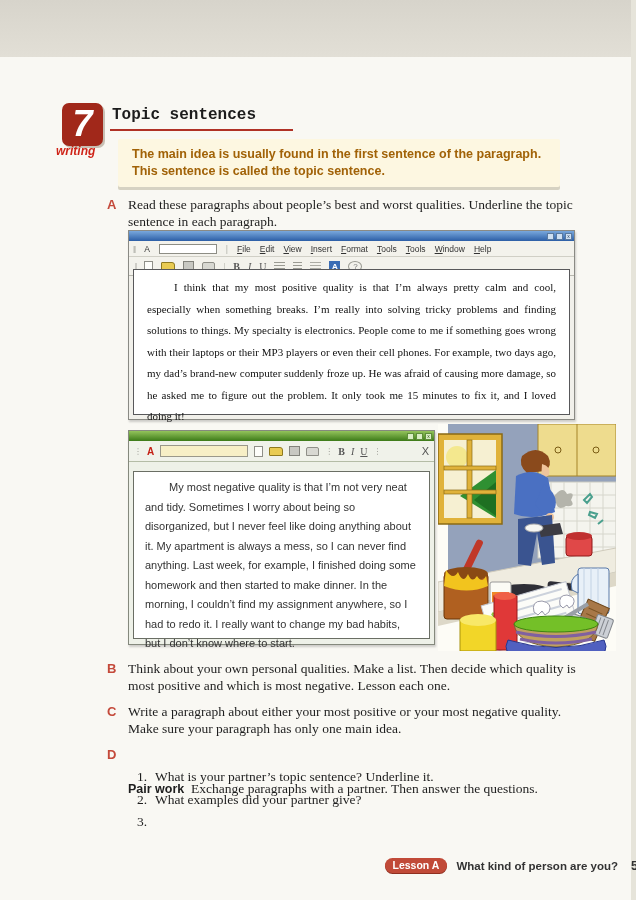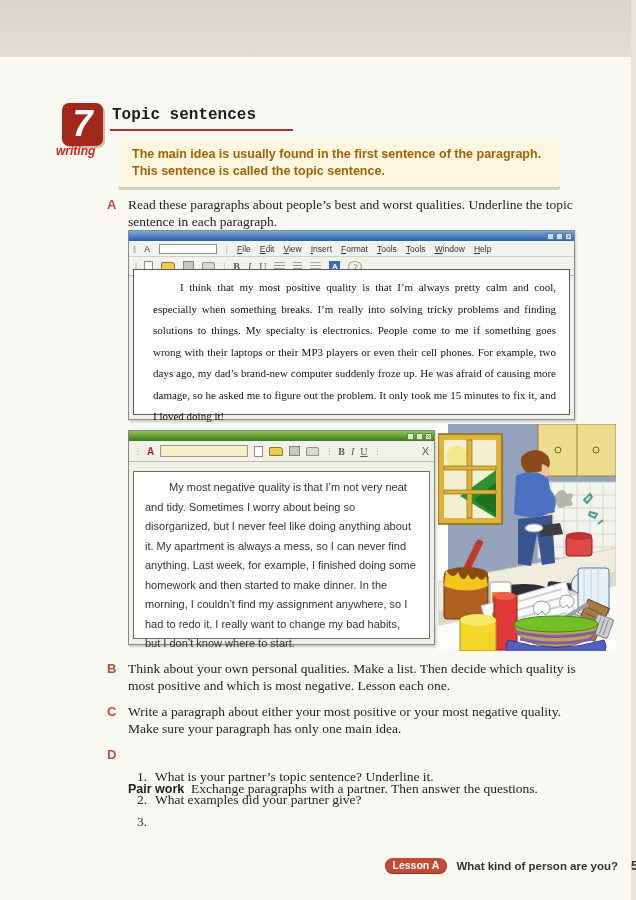--- a/index.html
+++ b/index.html
@@ -121,21 +121,21 @@
     font-family:"Liberation Sans",sans-serif;
   }
   .tb-b { font-weight:bold; } .tb-i { font-style:italic; } .tb-u { text-decoration:underline; }
   .doc1 {
     position:absolute; left:4px; top:38px; width:437px; height:146px;
     background:#fff; border:1px solid #58585a;
     padding:7px 13px 0 13px;
     font-family:"Liberation Serif",serif; font-size:11px; line-height:21.5px;
     text-align:justify; color:#111;
   }
-  .doc1 p { text-indent:27px;margin-left:6px; }
+  .doc1 p { text-indent:27px; }
 
   
   .win2 {
     position:absolute; left:128px; top:430px; width:307px; height:215px;
     background:#eef1e8; border:1px solid #85897d;
     box-shadow:1px 2px 2px rgba(0,0,0,.18);
   }
   .titlebar-green {
     height:10px; background:linear-gradient(#94c45c,#3c7a18);
     display:flex; justify-content:flex-end; align-items:center; gap:2px; padding-right:2px;

